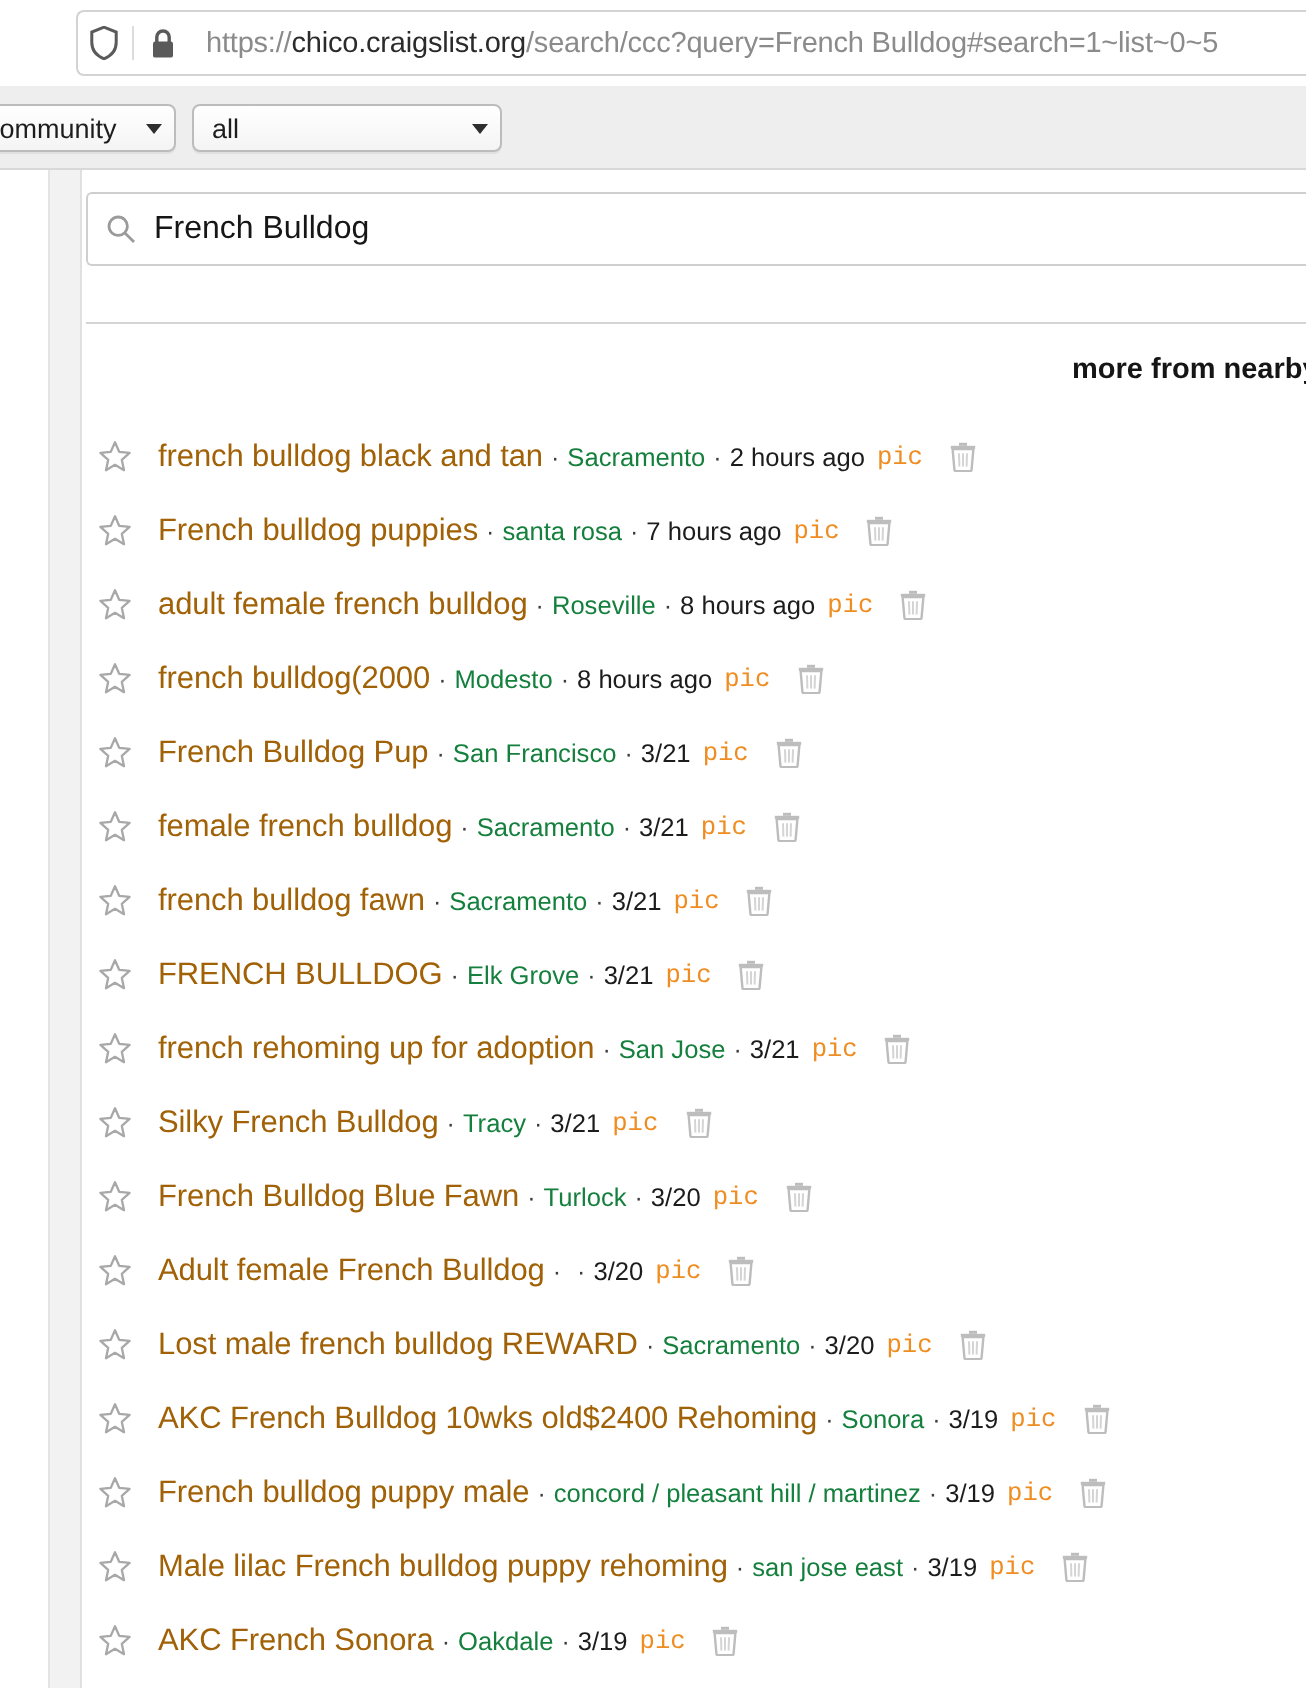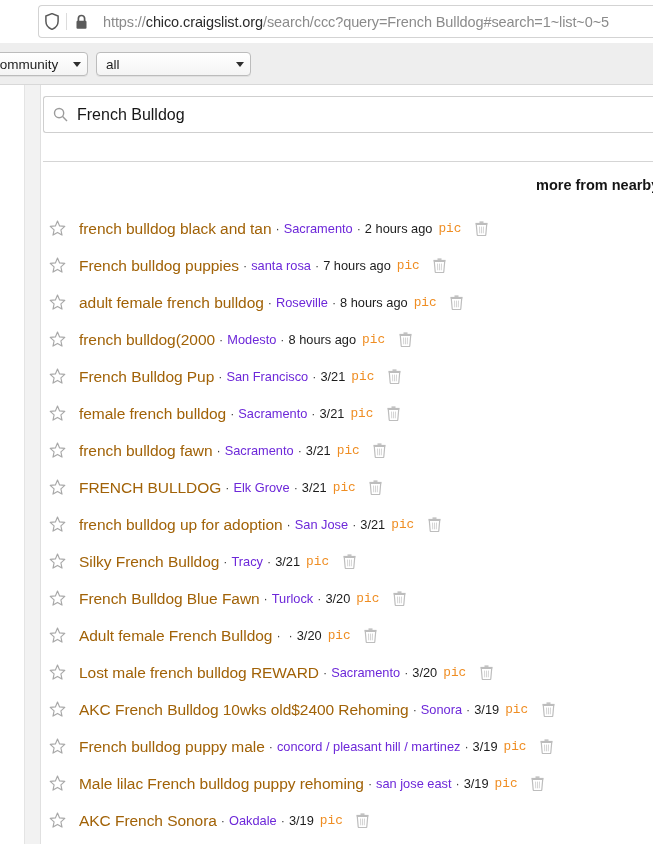--- a/index.html
+++ b/index.html
@@ -175,21 +175,21 @@
     margin-left: 5px;
     letter-spacing: -0.05px;
   }
   .meta-sep {
     font-size: 12.5px;
     color: #3d3d3d;
     margin: 0 4px;
   }
   .result-location {
     font-size: 12.8px;
-    color: #6d28d9;
+    color: #15803d;
   }
   .result-date {
     font-size: 12.8px;
     color: #1c1c1c;
     text-align: right;
   }
   .result-pic {
     font-size: 12.8px;
     color: #ef8d22;
     margin-left: 6px;
@@ -438,21 +438,21 @@
         <line x1="8.5" y1="5.6" x2="8.3" y2="12.3" stroke="#d4d4d4" stroke-width="1"></line>
       </svg>
     </span>
   </div>
       <div class="result-row">
     <span class="star-btn">
       <svg width="17" height="17" viewBox="0 0 17 17" aria-hidden="true">
         <path d="M8.5 1.1 L10.6 5.9 L15.8 6.4 L11.9 9.9 L13 15.1 L8.5 12.4 L4 15.1 L5.1 9.9 L1.2 6.4 L6.4 5.9 Z" fill="none" stroke="#a8a8a8" stroke-width="1.15" stroke-linejoin="round"></path>
       </svg>
     </span>
-    <a class="result-title">french bulldog up for adoption</a>
+    <a class="result-title">french rehoming up for adoption</a>
     <span class="meta-sep">·</span>
     <span class="result-location">San Jose</span>
     <span class="meta-sep">·</span>
     <span class="result-date">3/21</span>
     <span class="result-pic">pic</span>
     <span class="trash-btn">
       <svg width="13" height="15" viewBox="0 0 13 15" aria-hidden="true">
         <path d="M1.3 3.5 h10.4 l-0.9 10.3 a0.9 0.9 0 0 1 -0.9 0.8 h-6.8 a0.9 0.9 0 0 1 -0.9 -0.8 Z" fill="none" stroke="#bdbdbd" stroke-width="1.2"></path>
         <rect x="0.4" y="1.9" width="12.2" height="1.5" fill="#bdbdbd"></rect>
         <rect x="4.5" y="0.4" width="4" height="1.5" fill="#bdbdbd"></rect>

